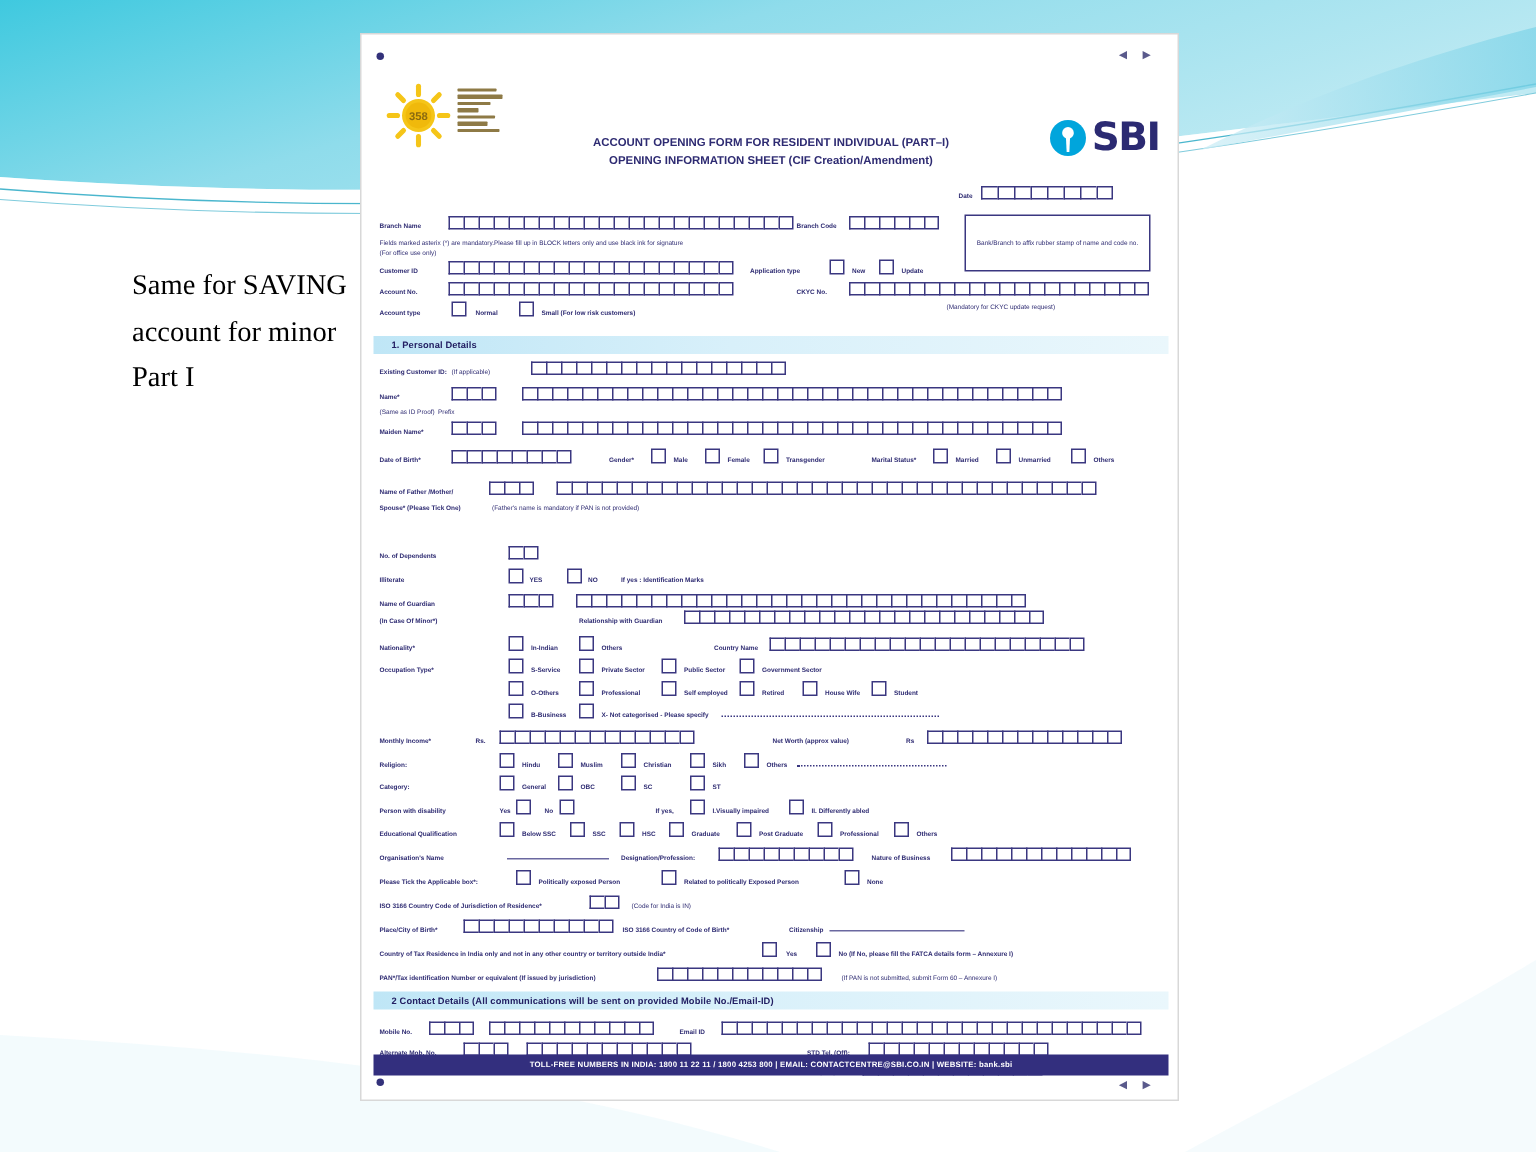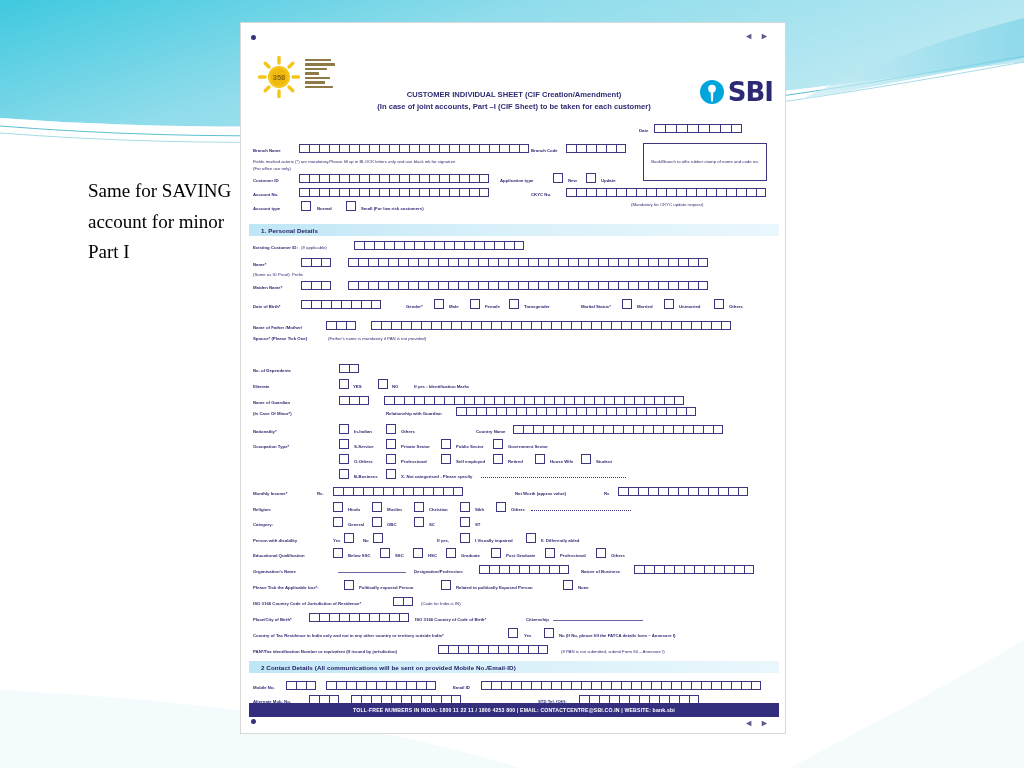--- a/index.html
+++ b/index.html
@@ -163,22 +163,22 @@
         <circle cx="13" cy="13" r="12" fill="#00a5dc"></circle>
         <path d="M13 4.5 a4.2 4.2 0 0 1 0 8.4 a4.2 4.2 0 0 1 0 -8.4 Z" fill="#ffffff" opacity="0"></path>
         <circle cx="13" cy="9.6" r="3.9" fill="#ffffff"></circle>
         <path d="M11.6 12.2 L14.4 12.2 L13.9 22.4 L12.1 22.4 Z" fill="#ffffff"></path>
         <path d="M1.6 13 a11.4 11.4 0 0 0 22.8 0" fill="none" stroke="#ffffff" stroke-width="0"></path>
       </svg>
       <div id="sbitext">SBI</div>
     </div>
 
     <div id="title">
-      <div>CUSTOMER INDIVIDUAL SHEET (CIF Creation/Amendment)</div>
-      <div>(In case of joint accounts, Part –I (CIF Sheet) to be taken for each customer)</div>
+      <div>ACCOUNT OPENING FORM FOR RESIDENT INDIVIDUAL (PART–I)</div>
+      <div>OPENING INFORMATION SHEET (CIF Creation/Amendment)</div>
     </div>
 
     <div class="lbl" style="left:398px;top:105px;">Date</div>
     <div class="boxrow" style="left:413px;top:101px;">
         <i style="width: 11px; height: 9px;"></i>
         <i style="width: 11px; height: 9px;"></i>
         <i style="width: 11px; height: 9px;"></i>
         <i style="width: 11px; height: 9px;"></i>
         <i style="width: 11px; height: 9px;"></i>
         <i style="width: 11px; height: 9px;"></i>

